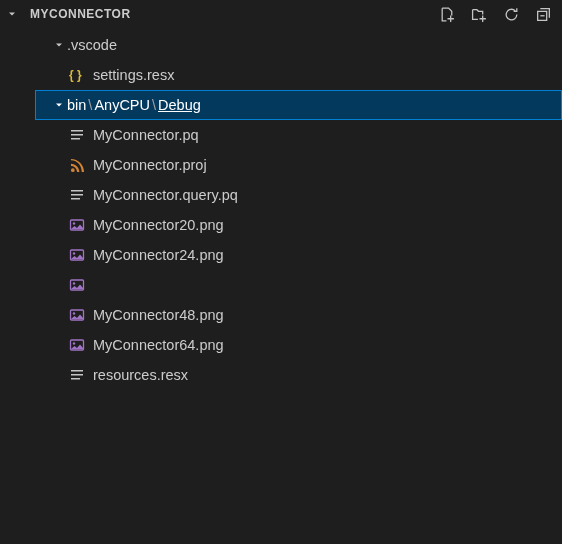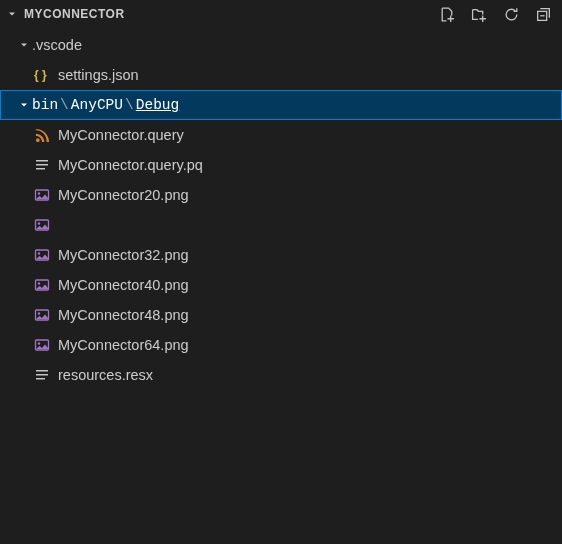--- a/index.html
+++ b/index.html
@@ -15,21 +15,21 @@
   .header {
     display: flex;
     align-items: center;
     justify-content: space-between;
     padding: 4px 10px 4px 4px;
     height: 28px;
   }
   .header-left {
     display: flex;
     align-items: center;
-    gap: 2px;
+    gap: 8px;
   }
   .header-title {
     font-size: 12px;
     font-weight: 700;
     letter-spacing: 0.5px;
     color: #cccccc;
     margin-left: 2px;
   }
   .header-actions {
     display: flex;
@@ -47,26 +47,26 @@
   }
   .tree {
     padding-top: 2px;
   }
   .row {
     display: flex;
     align-items: center;
     height: 30px;
     padding-left: 4px;
     cursor: pointer;
+    margin-left: 35px;
   }
   .row.selected {
     background: #04395e;
     outline: 1px solid #007fd4;
     outline-offset: -1px;
-    font-family: Liberation Mono, monospace;
   }
   .chev { width: 16px; height: 16px; display:flex; align-items:center; justify-content:center; color:#c5c5c5; flex-shrink:0; }
   .indent { display:inline-block; flex-shrink:0; }
   .ficon { width: 20px; height: 20px; display:flex; align-items:center; justify-content:center; flex-shrink:0; margin-right: 6px; }
   .label { color: #cccccc; font-size: 14.5px; white-space: nowrap; }
   .label.sel { color: #ffffff; }
   .crumb-sep { color: #a0a0a0; margin: 0 2px; }
   .crumb-last { text-decoration: underline; }
   svg { display:block; }
 </style>
@@ -121,45 +121,54 @@
     <span class="label">.vscode</span>
   </div>
 
   <div class="row">
     <span class="indent" style="width:28px"></span>
     <span class="ficon">
       <svg width="16" height="16" viewBox="0 0 16 16">
           <text x="0" y="12" font-size="12" font-weight="700" fill="#d7ba42">{ }</text>
         </svg>
     </span>
-    <span class="label">settings.json</span>
+    <span class="label">settings.resx</span>
   </div>
 
   <div class="row selected">
     <span class="indent" style="width:12px"></span>
     <span class="chev">
       <svg width="12" height="12" viewBox="0 0 16 16">
           <path fill="#ffffff" d="M4 6l4 4 4-4H4z"></path>
         </svg>
     </span>
     <span class="label sel">
       <span>bin</span><span class="crumb-sep">\</span><span>AnyCPU</span><span class="crumb-sep">\</span><span class="crumb-last">Debug</span>
     </span>
   </div>
 
 
+  <div class="row">
+    <span class="indent" style="width:28px"></span>
+    <span class="ficon">
+      <svg width="16" height="16" viewBox="0 0 16 16">
+          <path fill="#c5c5c5" d="M2 3h12v1.5H2zM2 7h12v1.5H2zM2 11h9v1.5H2z"></path>
+        </svg>
+    </span>
+    <span class="label">MyConnector.pq</span>
+  </div>
 
   <div class="row">
     <span class="indent" style="width:28px"></span>
     <span class="ficon">
       <svg width="15" height="15" viewBox="0 0 16 16">
           <path fill="#d18334" d="M3 11a2 2 0 1 1 0 4 2 2 0 0 1 0-4zm-2-5c5 0 9 4 9 9h-2.5c0-3.6-2.9-6.5-6.5-6.5V6zm0-5c7.7 0 14 6.3 14 14h-2.5C12.5 7.6 7.4 2.5 1 2.5V1z"></path>
         </svg>
     </span>
-    <span class="label">MyConnector.query</span>
+    <span class="label">MyConnector.proj</span>
   </div>
 
   <div class="row">
     <span class="indent" style="width:28px"></span>
     <span class="ficon">
       <svg width="16" height="16" viewBox="0 0 16 16">
           <path fill="#c5c5c5" d="M2 3h12v1.5H2zM2 7h12v1.5H2zM2 11h9v1.5H2z"></path>
         </svg>
     </span>
     <span class="label">MyConnector.query.pq</span>
@@ -180,45 +189,34 @@
 
   <div class="row">
     <span class="indent" style="width:28px"></span>
     <span class="ficon">
       <svg width="16" height="16" viewBox="0 0 16 16">
           <rect x="1.5" y="3" width="13" height="10" rx="1" fill="none" stroke="#a074c4" stroke-width="1.3"></rect>
           <circle cx="5" cy="6.5" r="1.2" fill="#a074c4"></circle>
           <path d="M2 12l3.5-3 2.5 2 3-3.5L14 11v1H2z" fill="#a074c4"></path>
         </svg>
     </span>
-  </div>
-
-  <div class="row">
-    <span class="indent" style="width:28px"></span>
-    <span class="ficon">
-      <svg width="16" height="16" viewBox="0 0 16 16">
-          <rect x="1.5" y="3" width="13" height="10" rx="1" fill="none" stroke="#a074c4" stroke-width="1.3"></rect>
-          <circle cx="5" cy="6.5" r="1.2" fill="#a074c4"></circle>
-          <path d="M2 12l3.5-3 2.5 2 3-3.5L14 11v1H2z" fill="#a074c4"></path>
-        </svg>
-    </span>
-    <span class="label">MyConnector32.png</span>
-  </div>
-
-  <div class="row">
-    <span class="indent" style="width:28px"></span>
-    <span class="ficon">
-      <svg width="16" height="16" viewBox="0 0 16 16">
-          <rect x="1.5" y="3" width="13" height="10" rx="1" fill="none" stroke="#a074c4" stroke-width="1.3"></rect>
-          <circle cx="5" cy="6.5" r="1.2" fill="#a074c4"></circle>
-          <path d="M2 12l3.5-3 2.5 2 3-3.5L14 11v1H2z" fill="#a074c4"></path>
-        </svg>
-    </span>
-    <span class="label">MyConnector40.png</span>
-  </div>
+    <span class="label">MyConnector24.png</span>
+  </div>
+
+  <div class="row">
+    <span class="indent" style="width:28px"></span>
+    <span class="ficon">
+      <svg width="16" height="16" viewBox="0 0 16 16">
+          <rect x="1.5" y="3" width="13" height="10" rx="1" fill="none" stroke="#a074c4" stroke-width="1.3"></rect>
+          <circle cx="5" cy="6.5" r="1.2" fill="#a074c4"></circle>
+          <path d="M2 12l3.5-3 2.5 2 3-3.5L14 11v1H2z" fill="#a074c4"></path>
+        </svg>
+    </span>
+  </div>
+
 
   <div class="row">
     <span class="indent" style="width:28px"></span>
     <span class="ficon">
       <svg width="16" height="16" viewBox="0 0 16 16">
           <rect x="1.5" y="3" width="13" height="10" rx="1" fill="none" stroke="#a074c4" stroke-width="1.3"></rect>
           <circle cx="5" cy="6.5" r="1.2" fill="#a074c4"></circle>
           <path d="M2 12l3.5-3 2.5 2 3-3.5L14 11v1H2z" fill="#a074c4"></path>
         </svg>
     </span>

